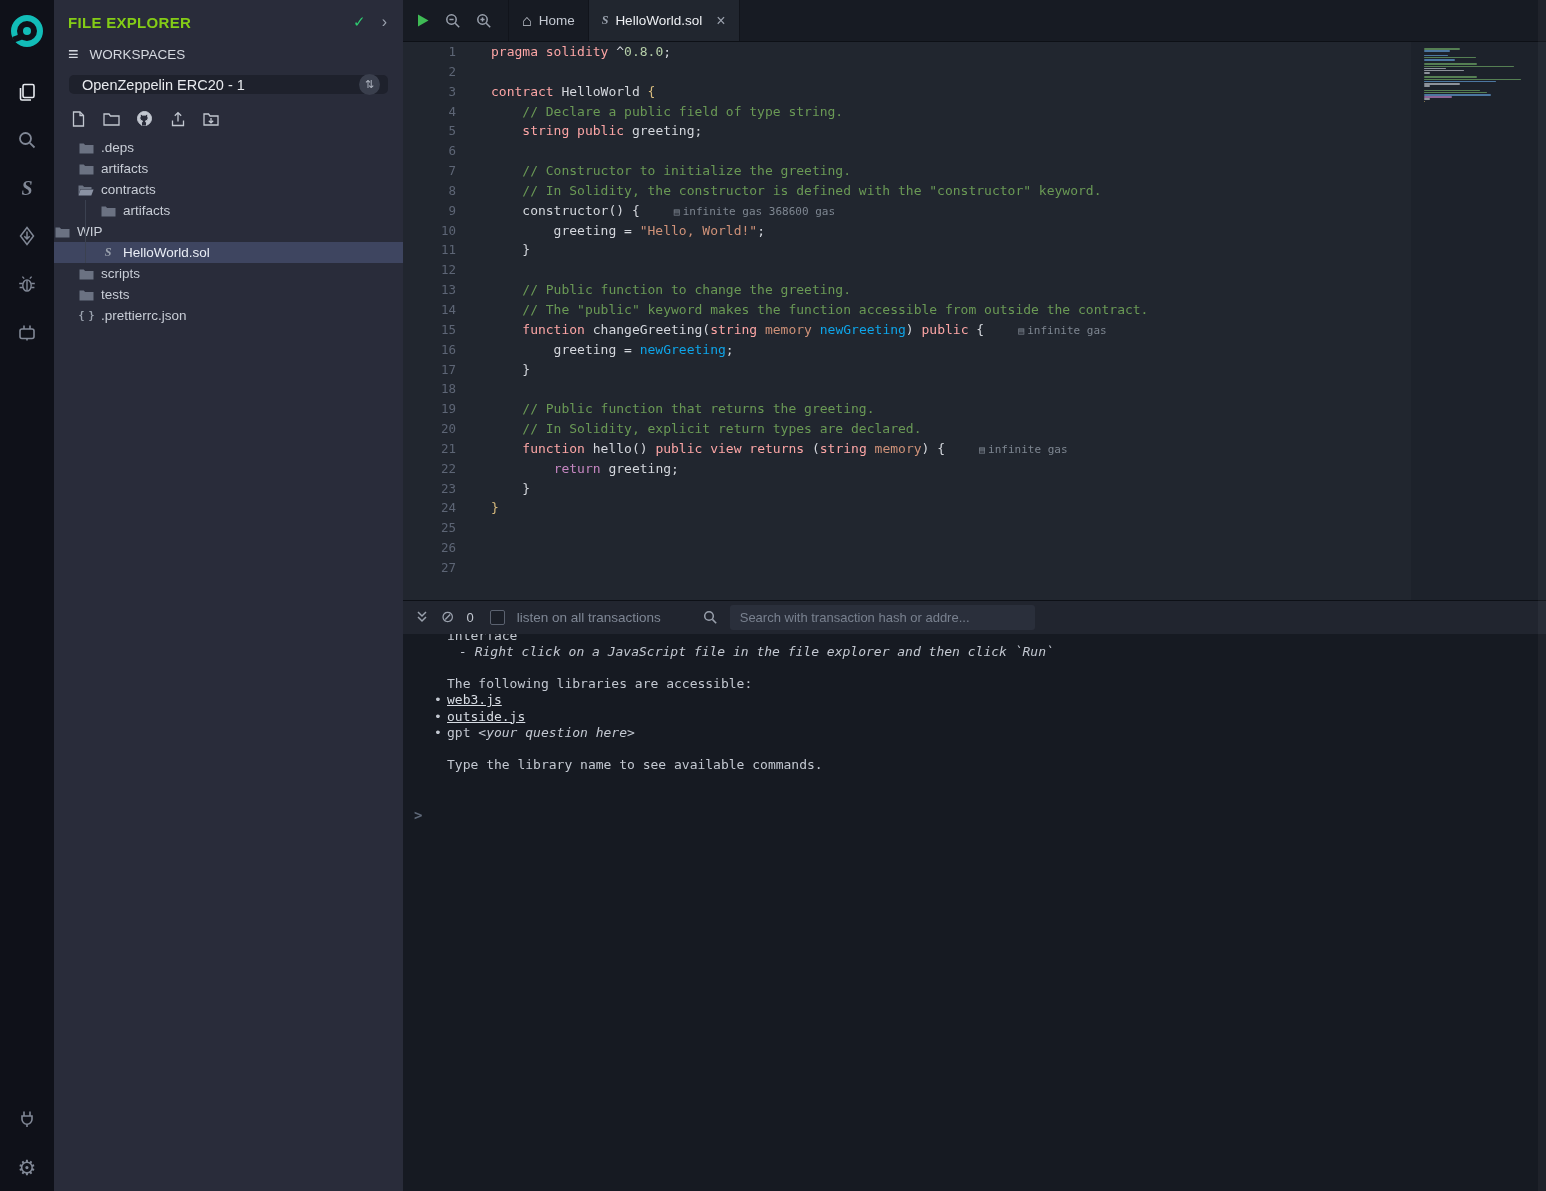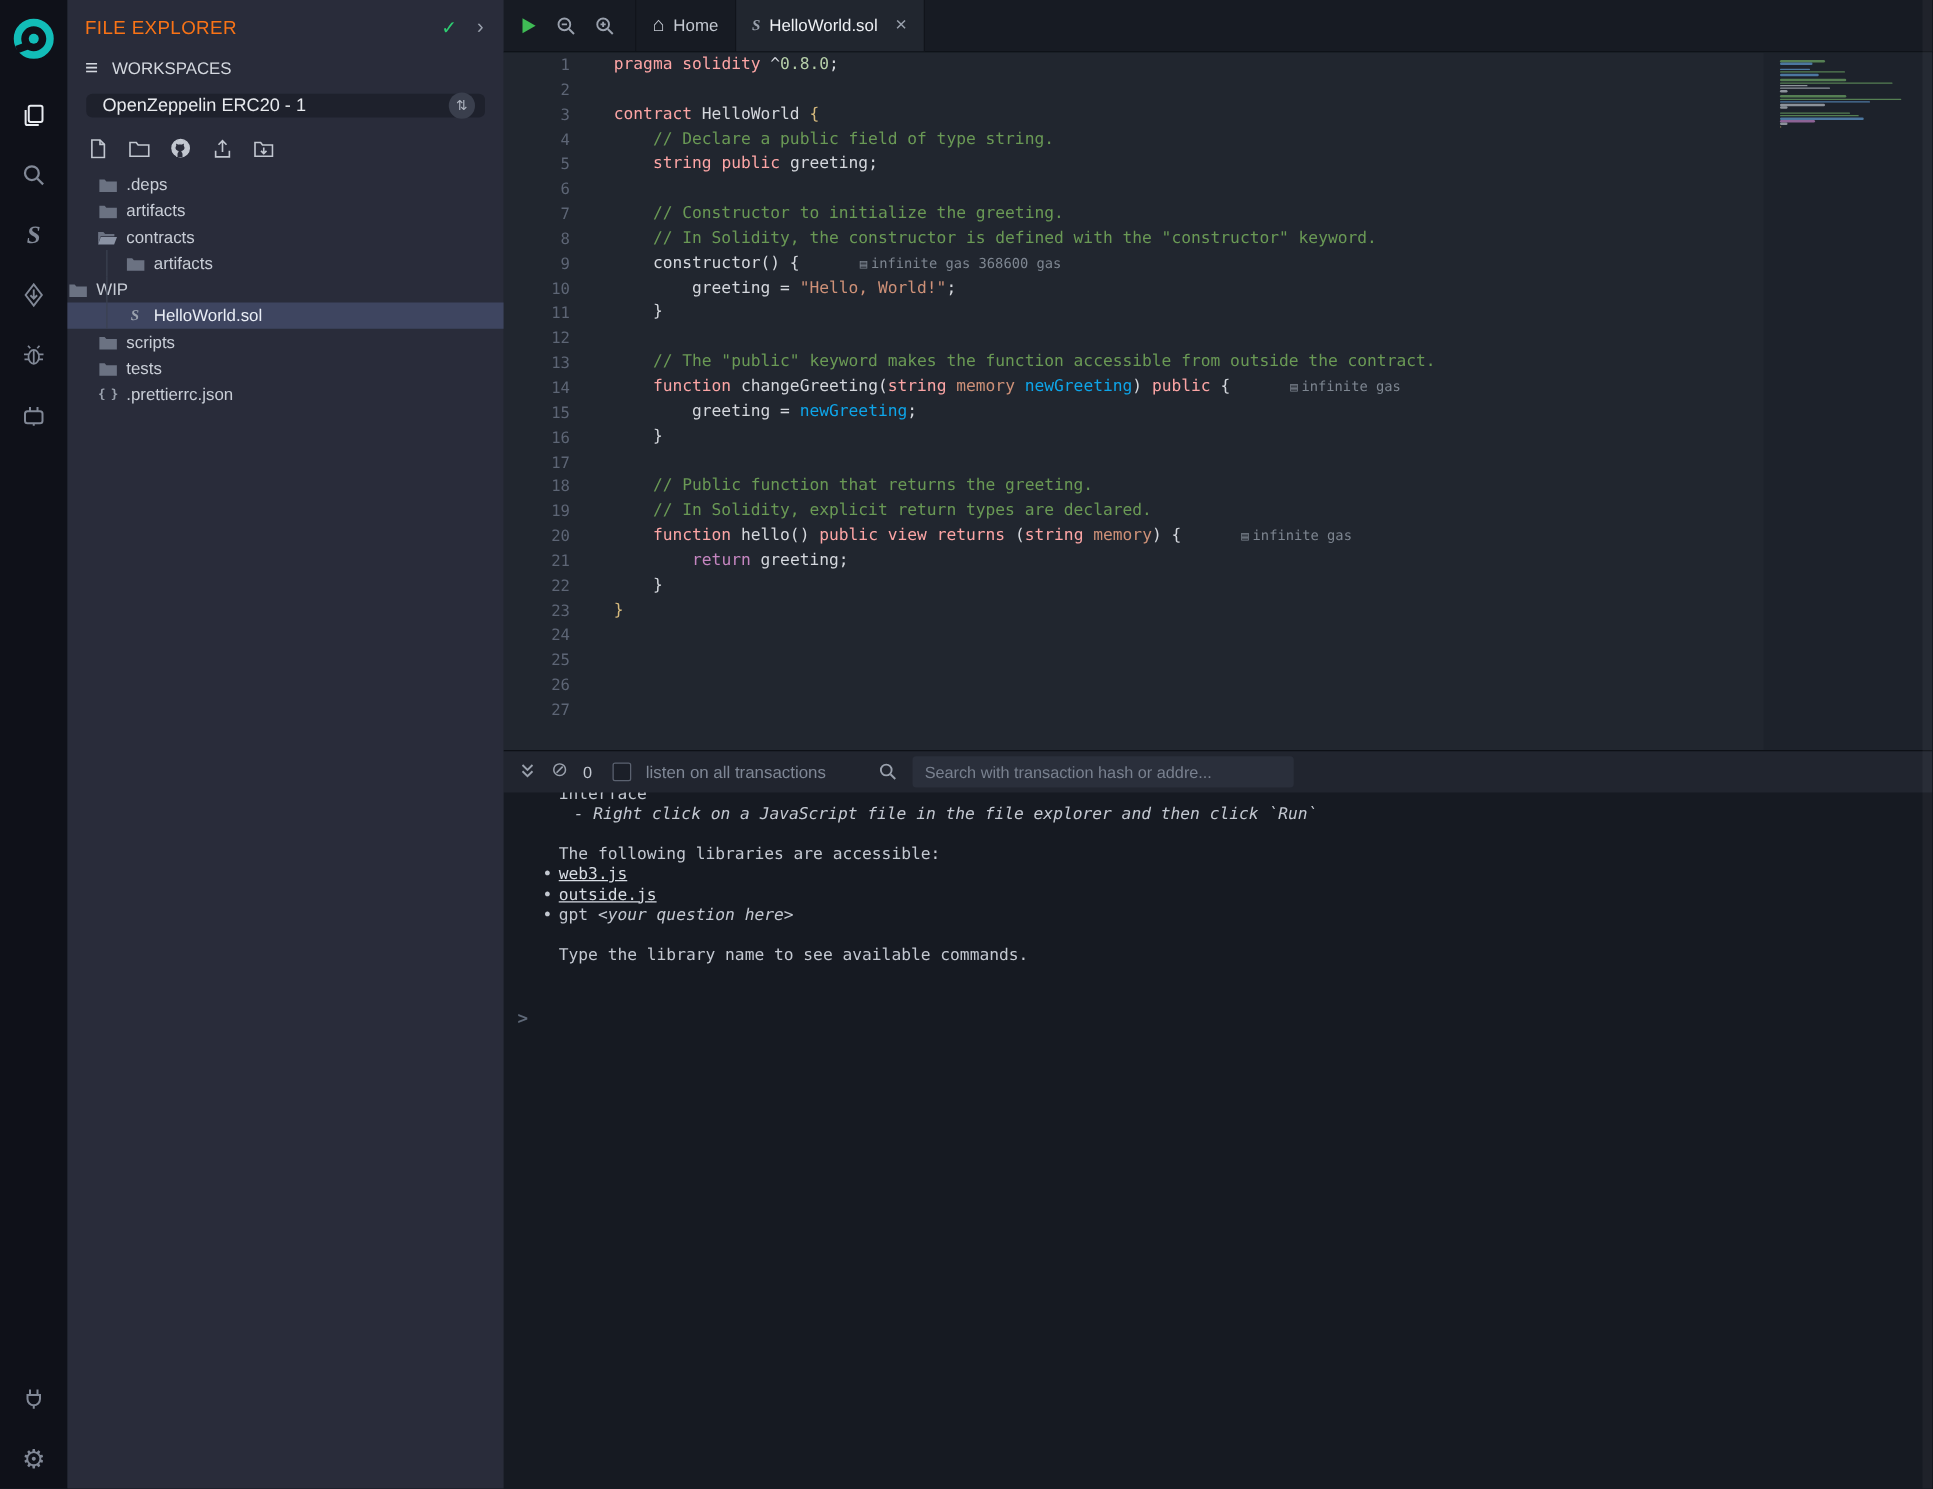--- a/index.html
+++ b/index.html
@@ -12,21 +12,21 @@
   .rail-item{width:54px;height:48px;display:flex;align-items:center;justify-content:center;cursor:pointer;color:#818896;}
   .rail-item.active{color:#e8ebf0;}
   .rail-item svg{stroke:currentColor;}
   .rail-S{font:italic bold 20px "Liberation Serif",serif;color:currentColor;}
   .rail-gear{font-size:21px;color:currentColor;line-height:1;}
   .rail-spacer{flex:1;}
 
   
   .panel{width:349px;background:#292c3a;flex-shrink:0;color:#cfd3dc;display:flex;flex-direction:column;}
   .panel-header{display:flex;align-items:center;padding:13px 16px 8px 14px;}
-  .panel-title{font-weight:normal;font-size:15px;color:#f97316;letter-spacing:.3px;flex:1;}
+  .panel-title{font-weight:bold;font-size:15px;color:#84cc16;letter-spacing:.3px;flex:1;}
   .check{color:#2ecc71;font-size:15px;margin-right:16px;cursor:pointer;}
   .chev{color:#9aa1ad;font-size:16px;cursor:pointer;}
   .workspaces-row{display:flex;align-items:center;gap:11px;padding:6px 16px 4px 14px;color:#d4d8df;font-size:13.5px;}
   .burger{font-size:18px;color:#d4d8df;cursor:pointer;line-height:1;}
   .ws-select{margin:8px 15px 2px;background:#1e212c;border-radius:5px;height:19px;display:flex;align-items:center;padding:0 8px 0 13px;font-size:14.5px;color:#e8eaee;cursor:pointer;}
   .ws-circle{margin-left:auto;width:21px;height:21px;border-radius:50%;background:#3a3f4d;color:#aeb4bf;font-size:11px;display:flex;align-items:center;justify-content:center;cursor:pointer;}
   .panel-toolbar{display:flex;gap:14px;padding:13px 16px 9px 15px;align-items:center;}
   .pt-icon{width:19px;height:19px;display:flex;align-items:center;justify-content:center;cursor:pointer;color:#c2c7d0;}
   .pt-icon svg{stroke:currentColor;}
   .tree{font-size:13.5px;}
@@ -58,21 +58,21 @@
   .mm-line{height:1.6px;margin-bottom:.6px;border-radius:1px;opacity:.85;}
 
   .tk-com{color:#6a9955;}
   .tk-kw{color:#fca5a5;}
   .tk-str{color:#ce9178;}
   .tk-num{color:#b5cea8;}
   .tk-plain{color:#d4d7dd;}
   .tk-gold{color:#d7ba7d;}
   .tk-var{color:#0ea5e9;}
   .tk-ctl{color:#c586c0;}
-  .gas-note{font:11px "DejaVu Sans Mono",monospace;color:#7e8691;margin-left:48px;}
+  .gas-note{font:11px "DejaVu Sans Mono",monospace;color:#7e8691;margin-left:34px;}
   .gas-ic{font-size:10px;margin-right:3px;}
 
   
   .term-bar{height:34px;background:#21252f;border-top:1px solid #0d1016;display:flex;align-items:center;gap:12px;padding:0 12px;flex-shrink:0;}
   .term-chevrons{color:#9aa1ad;display:flex;cursor:pointer;}
   .term-block-ic{color:#9aa1ad;font-size:16px;line-height:1;cursor:pointer;}
   .term-count{color:#c3c8d1;font-size:13px;margin-right:4px;}
   .term-check{width:15px;height:15px;border:1px solid #5b6270;border-radius:2px;background:#1b1f28;cursor:pointer;flex-shrink:0;}
   .term-listen{color:#7f8795;font-size:13.5px;}
   .term-search-ic{margin-left:30px;display:flex;cursor:pointer;}
@@ -340,20 +340,21 @@
           <div class="code-line"><span class="tk-kw">contract</span><span class="tk-plain"> HelloWorld </span><span class="tk-gold">{</span></div>
           <div class="code-line"><span class="tk-com">    // Declare a public field of type string.</span></div>
           <div class="code-line"><span class="tk-plain">    </span><span class="tk-kw">string</span><span class="tk-plain"> </span><span class="tk-kw">public</span><span class="tk-plain"> greeting;</span></div>
           <div class="code-line"></div>
           <div class="code-line"><span class="tk-com">    // Constructor to initialize the greeting.</span></div>
           <div class="code-line"><span class="tk-com">    // In Solidity, the constructor is defined with the "constructor" keyword.</span></div>
           <div class="code-line"><span class="tk-plain">    constructor() {</span><span class="gas-note"><span class="gas-ic">▤</span><span>infinite gas 368600 gas</span></span></div>
           <div class="code-line"><span class="tk-plain">        greeting = </span><span class="tk-str">"Hello, World!"</span><span class="tk-plain">;</span></div>
           <div class="code-line"><span class="tk-plain">    }</span></div>
           <div class="code-line"></div>
+          <div class="code-line"><span class="tk-com">    // Public function to change the greeting.</span></div>
           <div class="code-line"><span class="tk-com">    // The "public" keyword makes the function accessible from outside the contract.</span></div>
           <div class="code-line"><span class="tk-plain">    </span><span class="tk-kw">function</span><span class="tk-plain"> changeGreeting(</span><span class="tk-kw">string</span><span class="tk-plain"> </span><span class="tk-str">memory</span><span class="tk-plain"> </span><span class="tk-var">newGreeting</span><span class="tk-plain">) </span><span class="tk-kw">public</span><span class="tk-plain"> {</span><span class="gas-note"><span class="gas-ic">▤</span><span>infinite gas</span></span></div>
           <div class="code-line"><span class="tk-plain">        greeting = </span><span class="tk-var">newGreeting</span><span class="tk-plain">;</span></div>
           <div class="code-line"><span class="tk-plain">    }</span></div>
           <div class="code-line"></div>
           <div class="code-line"><span class="tk-com">    // Public function that returns the greeting.</span></div>
           <div class="code-line"><span class="tk-com">    // In Solidity, explicit return types are declared.</span></div>
           <div class="code-line"><span class="tk-plain">    </span><span class="tk-kw">function</span><span class="tk-plain"> hello() </span><span class="tk-kw">public</span><span class="tk-plain"> </span><span class="tk-kw">view</span><span class="tk-plain"> </span><span class="tk-kw">returns</span><span class="tk-plain"> (</span><span class="tk-kw">string</span><span class="tk-plain"> </span><span class="tk-str">memory</span><span class="tk-plain">) {</span><span class="gas-note"><span class="gas-ic">▤</span><span>infinite gas</span></span></div>
           <div class="code-line"><span class="tk-plain">        </span><span class="tk-ctl">return</span><span class="tk-plain"> greeting;</span></div>
           <div class="code-line"><span class="tk-plain">    }</span></div>

